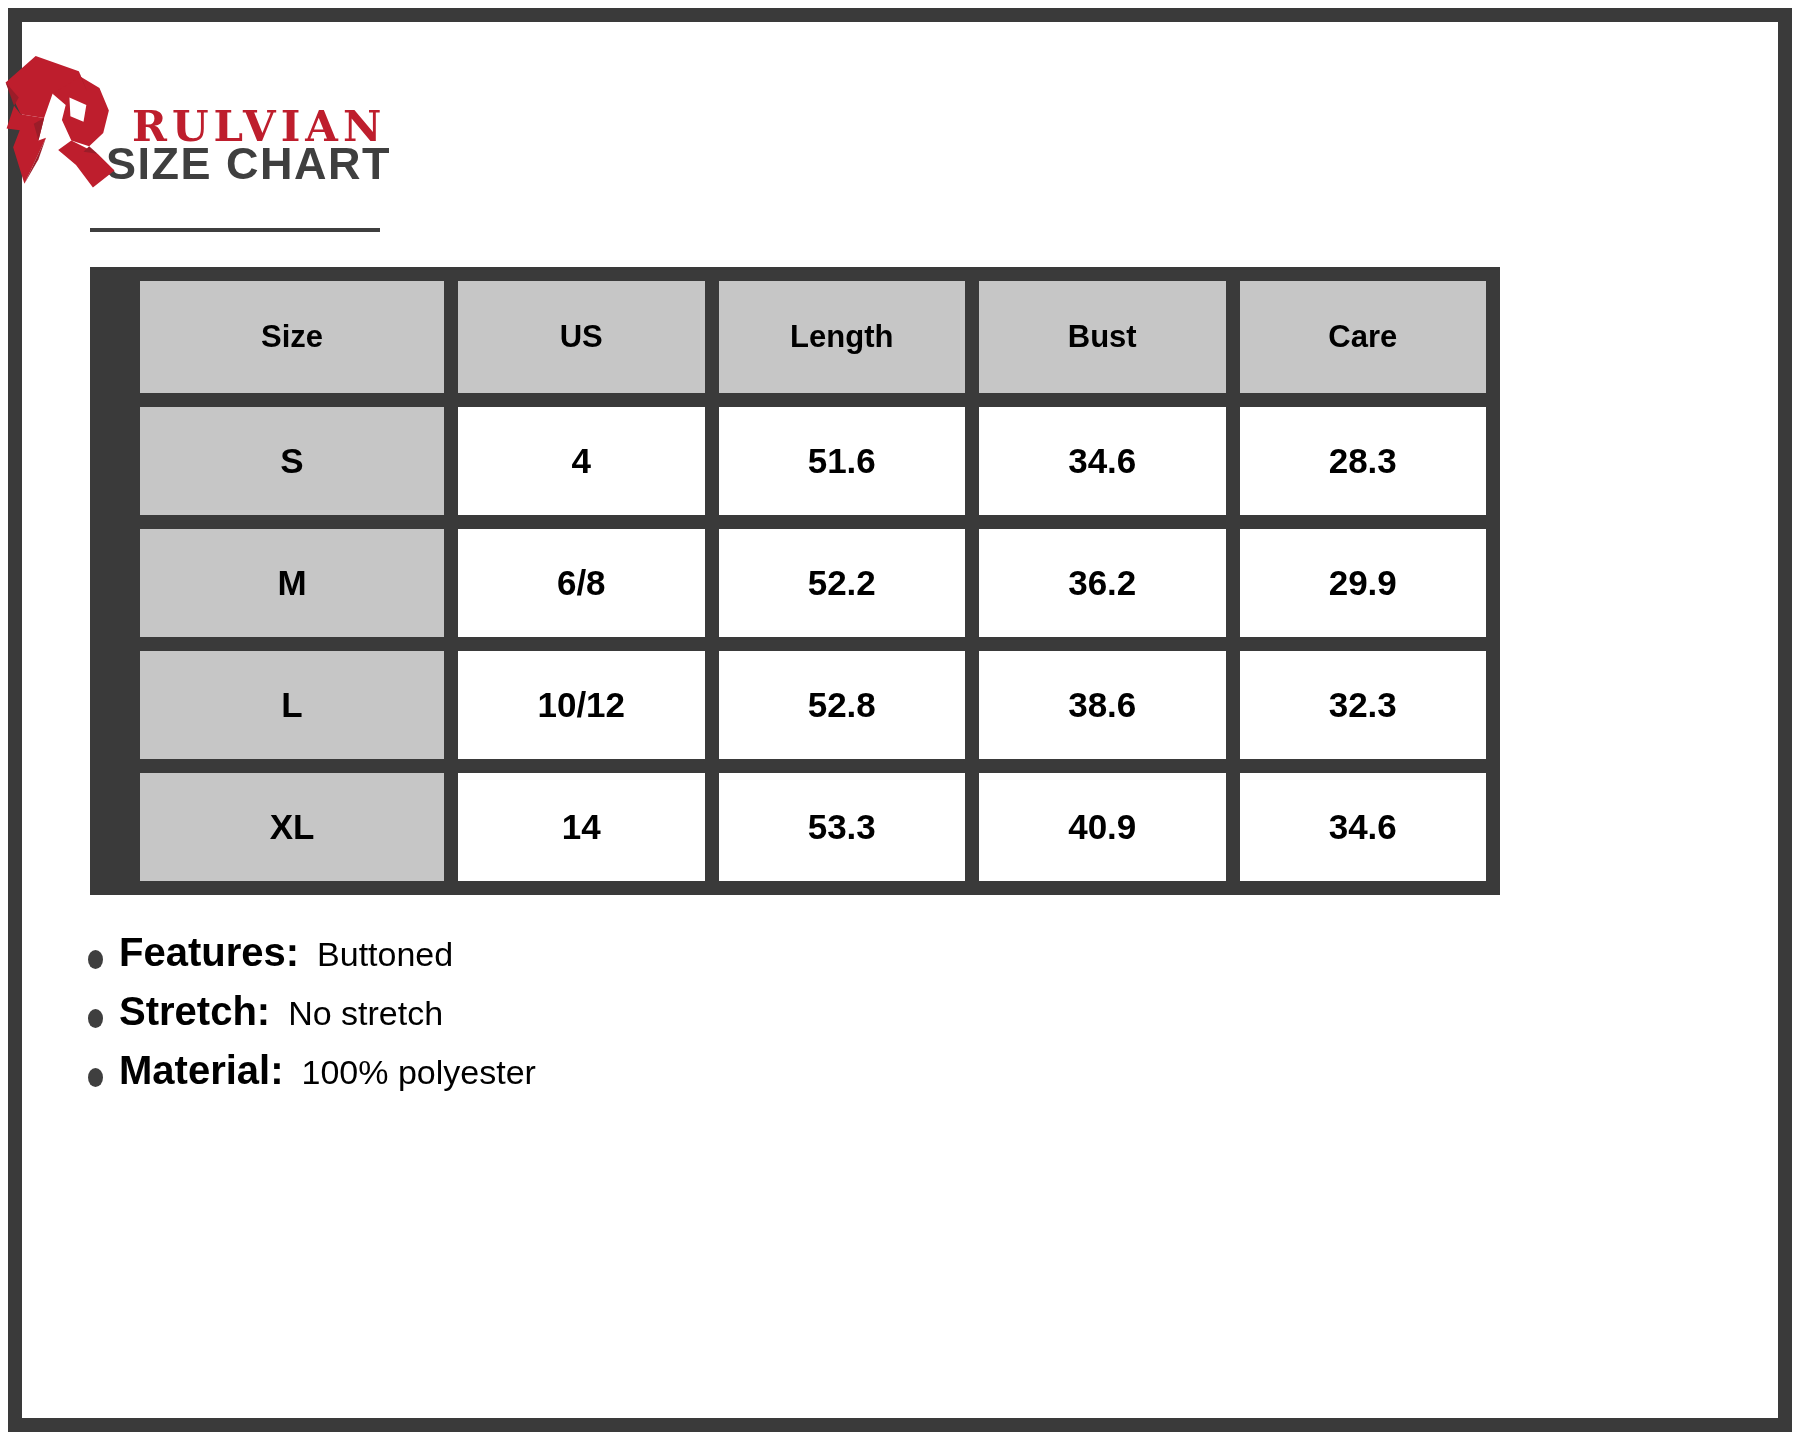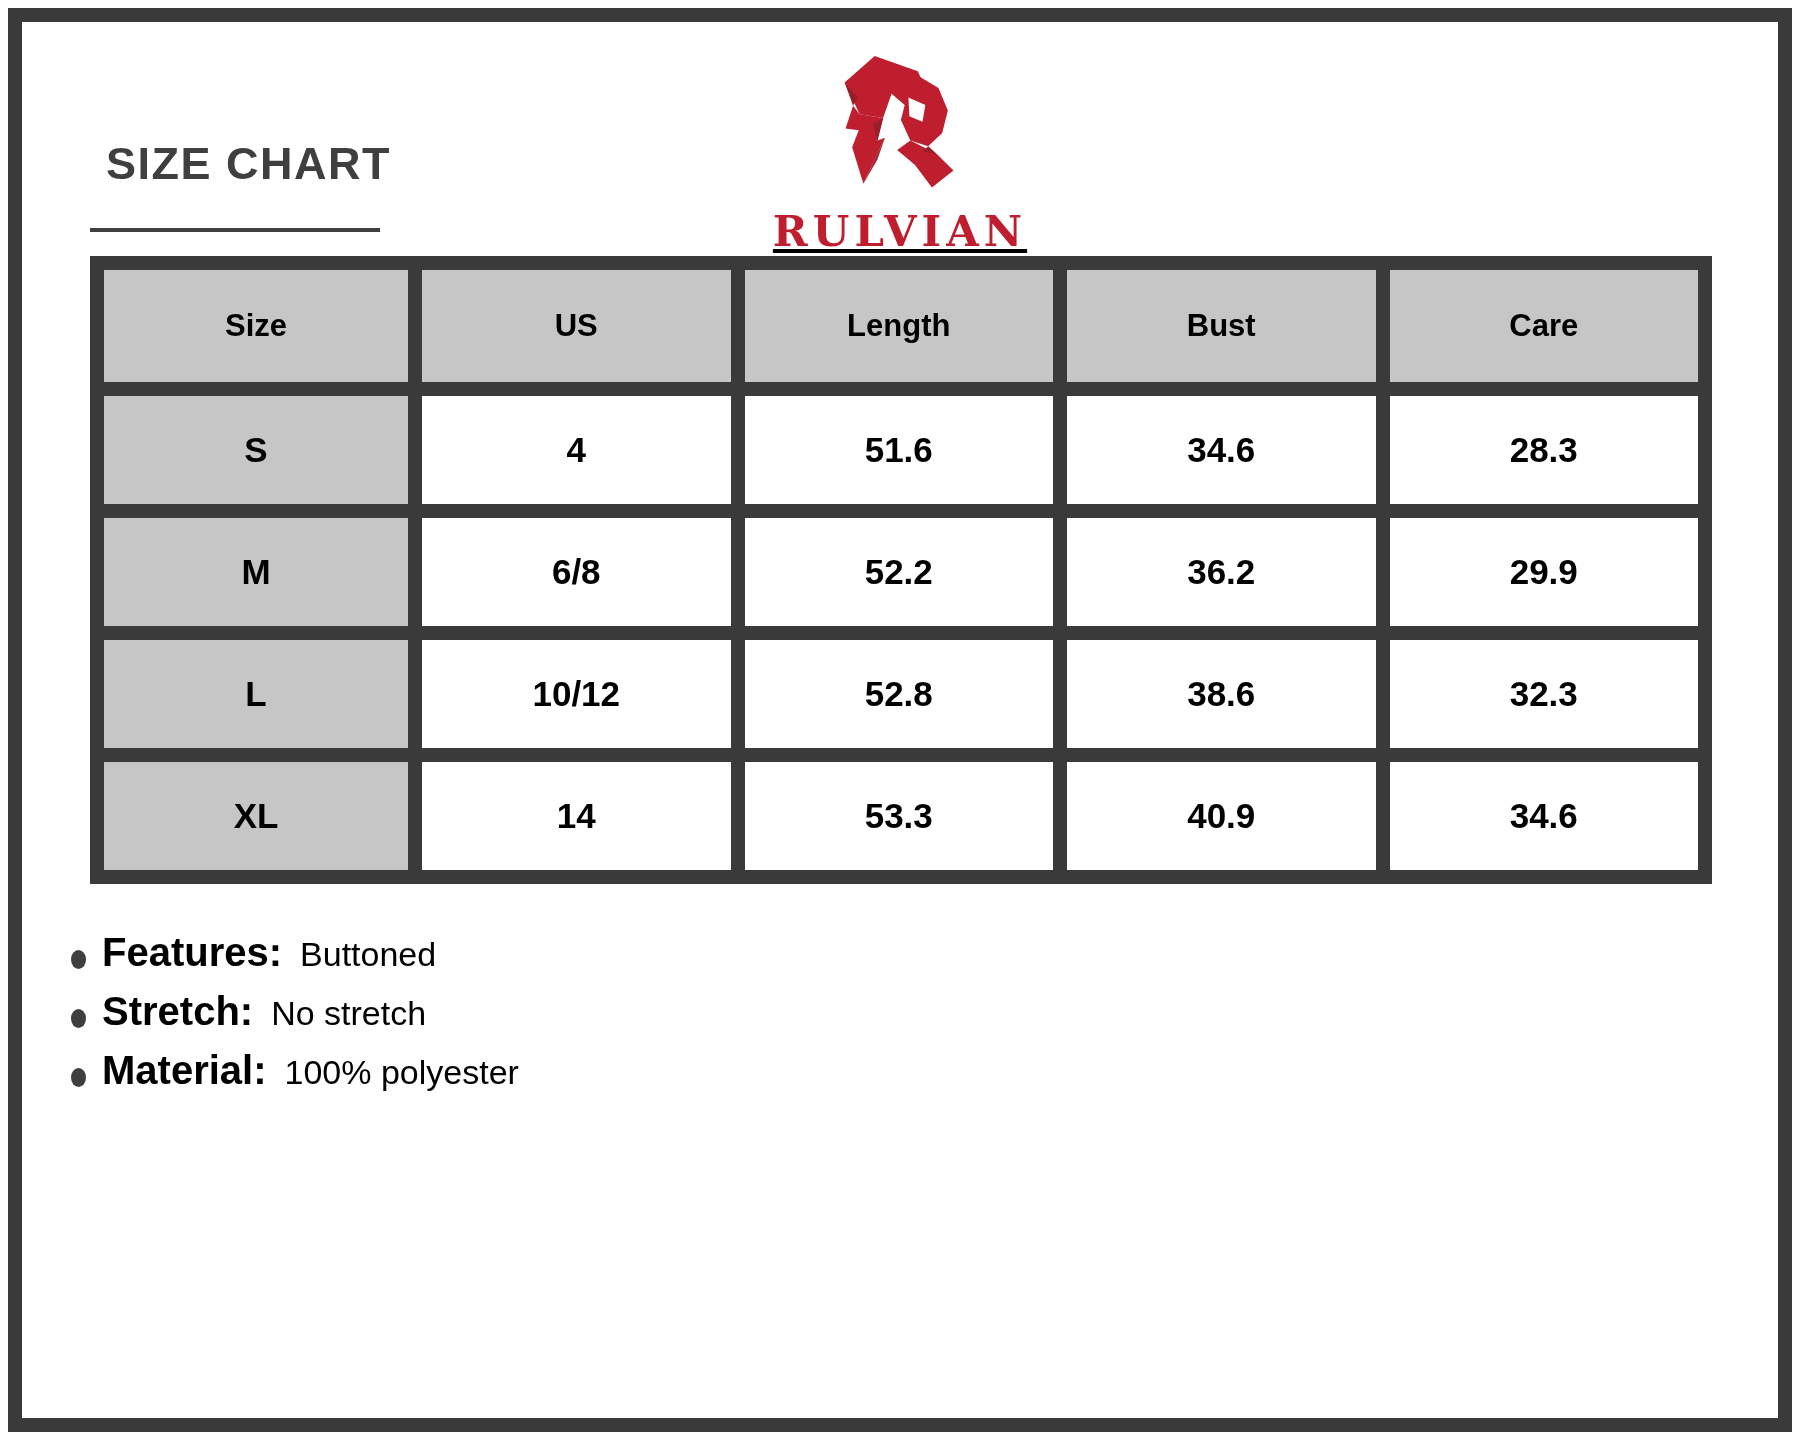--- a/index.html
+++ b/index.html
@@ -37,44 +37,44 @@
     width: 290px;
     height: 4px;
     background: var(--title-gray, #3f3f3f);
   }
   .brand {
     position: absolute;
     left: 0;
     top: 56px;
     width: 100%;
     display: flex;
-    flex-direction: column;
+    flex-direction: row;
     align-items: center;
     gap: 10px;
-    text-decoration: underline;
   }
   .logo { width: 122px; height: 141px; }
   .logo .red  { fill: var(--accent-red, #be1e2d); }
   .logo .dark { fill: var(--accent-red-dark, #9b1d29); }
   .brand-name {
     font-family: "DejaVu Serif", serif;
     font-size: 42px;
     font-weight: 700;
     letter-spacing: 5px;
     color: var(--accent-red, #be1e2d);
   }
   table.size-table {
     position: absolute;
     left: 90px;
-    top: 256px;
-    width: 1622px;
+    top: 267px;
+    width: 1410px;
     table-layout: fixed;
     border-collapse: separate;
     border-spacing: 14px;
     background: var(--frame-dark, #3a3a3a);
+    padding-left: 36px;
   }
   .size-table col.c0 { width: 304px; }
   .size-table th, .size-table td {
     text-align: center;
     vertical-align: middle;
     color: var(--text-black, #000);
     padding: 0;
   }
   .size-table th {
     height: 112px;
@@ -84,21 +84,21 @@
   }
   .size-table td {
     height: 108px;
     font-size: 35px;
     font-weight: 700;
     background: var(--cell-white, #ffffff);
   }
   .size-table td.rowhead { background: var(--cell-gray, #c6c6c6); }
   ul.details {
     position: absolute;
-    left: 71px;
+    left: 88px;
     top: 930px;
     margin: 0;
     padding: 0;
     list-style: none;
   }
   .details li {
     display: flex;
     align-items: baseline;
     height: 59px;
   }

